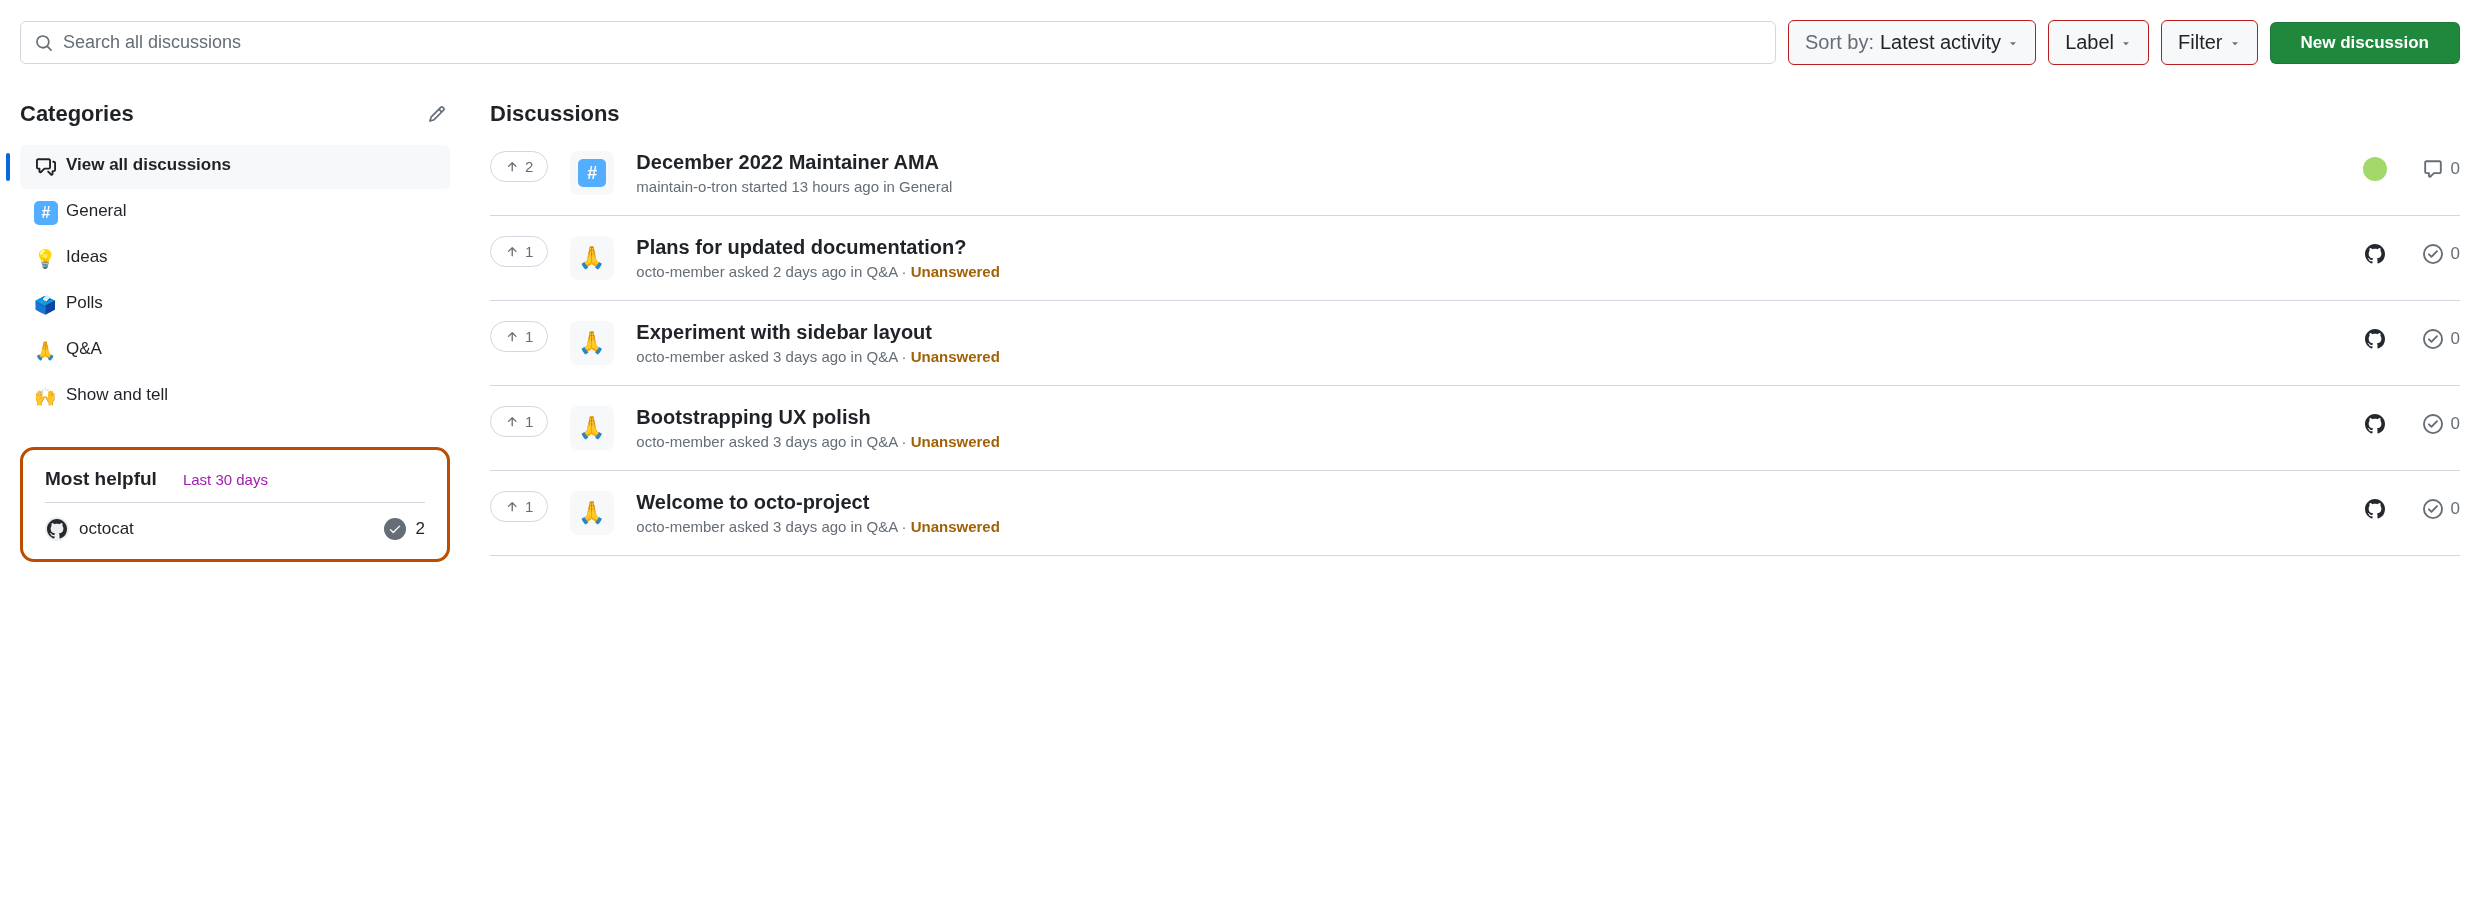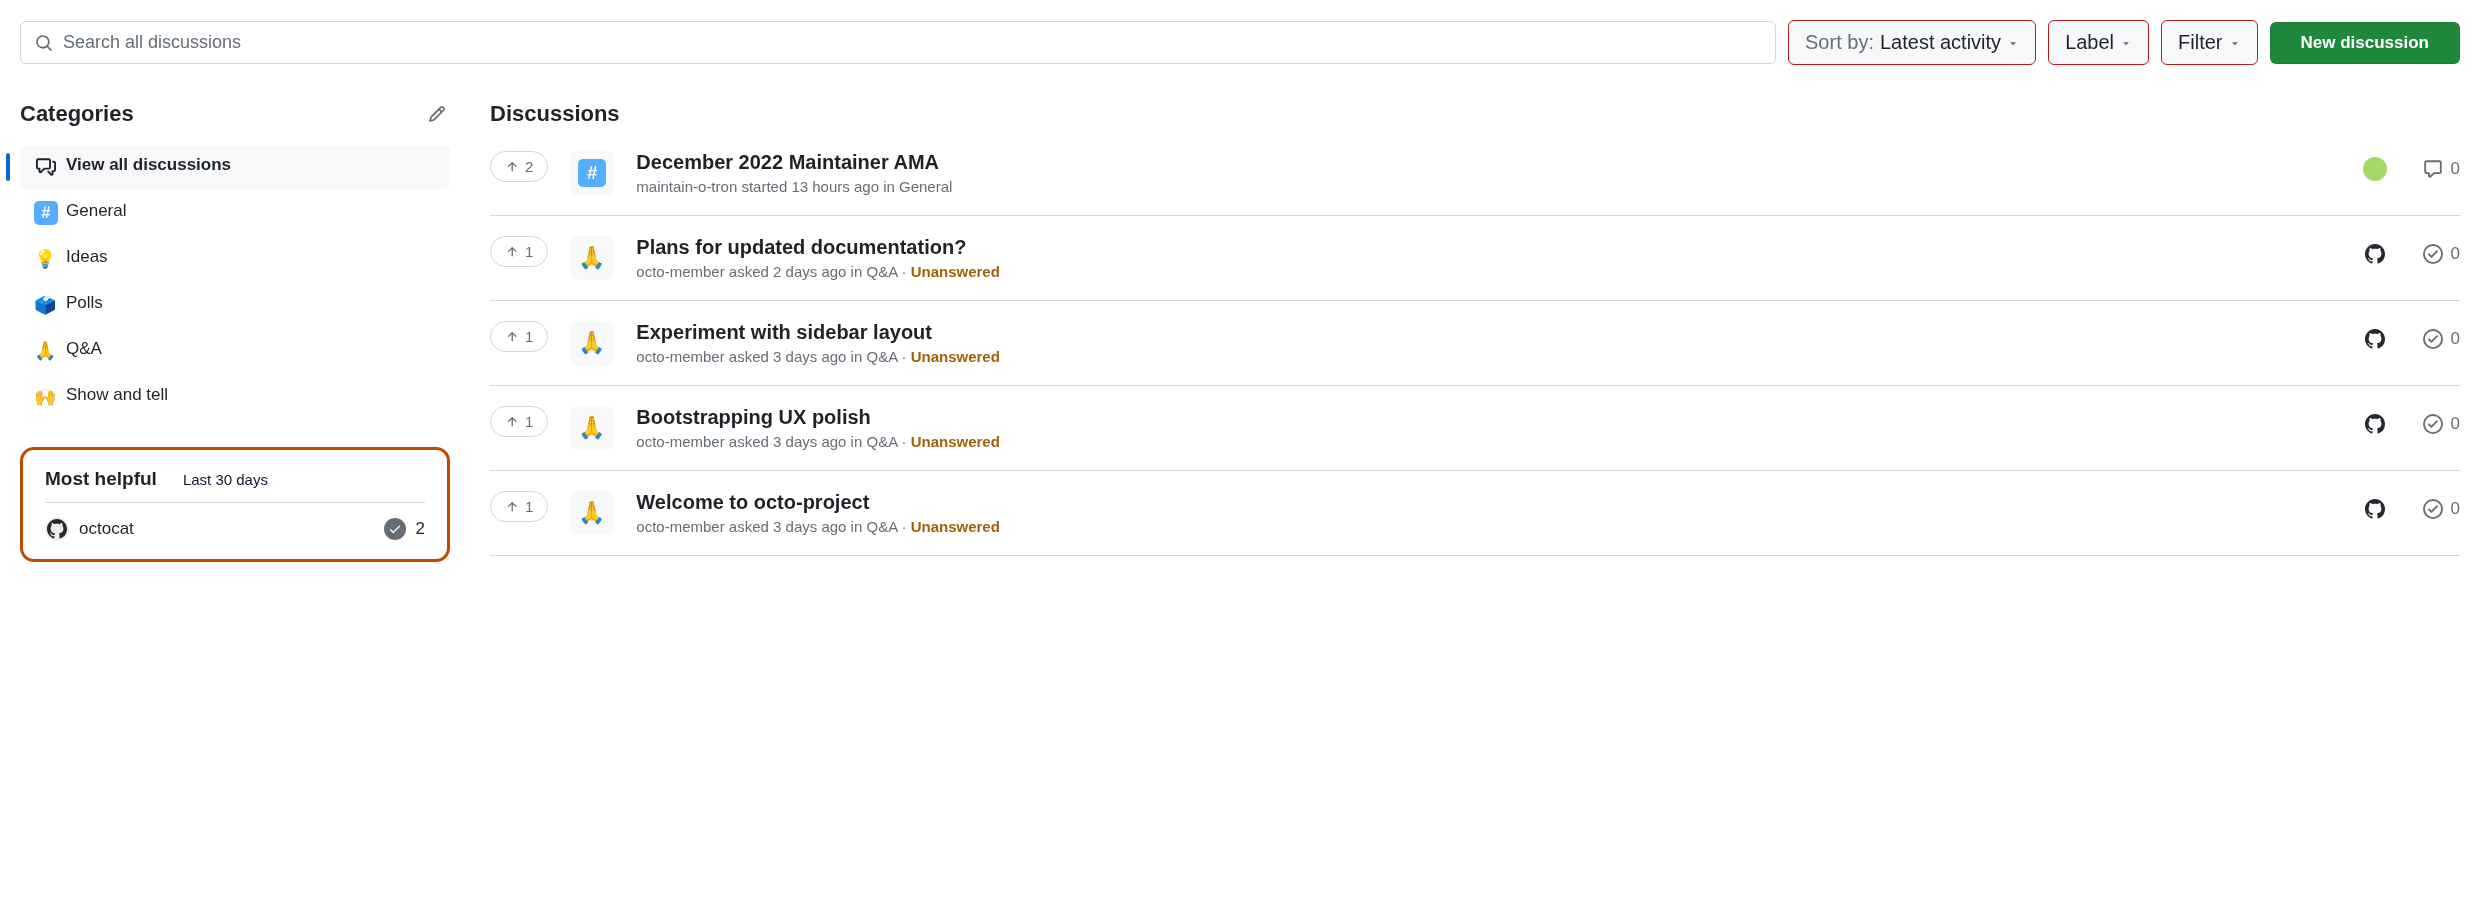--- a/index.html
+++ b/index.html
@@ -129,21 +129,21 @@
 }
 .helpful-header {
   display: flex;
   align-items: baseline;
   gap: 26px;
   padding-bottom: 12px;
   border-bottom: 1px solid #d0d7de;
   margin-bottom: 14px;
 }
 .helpful-header .title { font-size: 19px; font-weight: 600; }
-.helpful-header .sub { font-size: 15px; color: #0f172a; }
+.helpful-header .sub { font-size: 15px; color: #a21caf; }
 .helpful-row {
   display: flex;
   align-items: center;
   gap: 10px;
   font-size: 17px;
 }
 .helpful-row .avatar {
   width: 24px; height: 24px; border-radius: 50%;
   background: #eee;
   display:inline-flex; align-items:center; justify-content:center;

